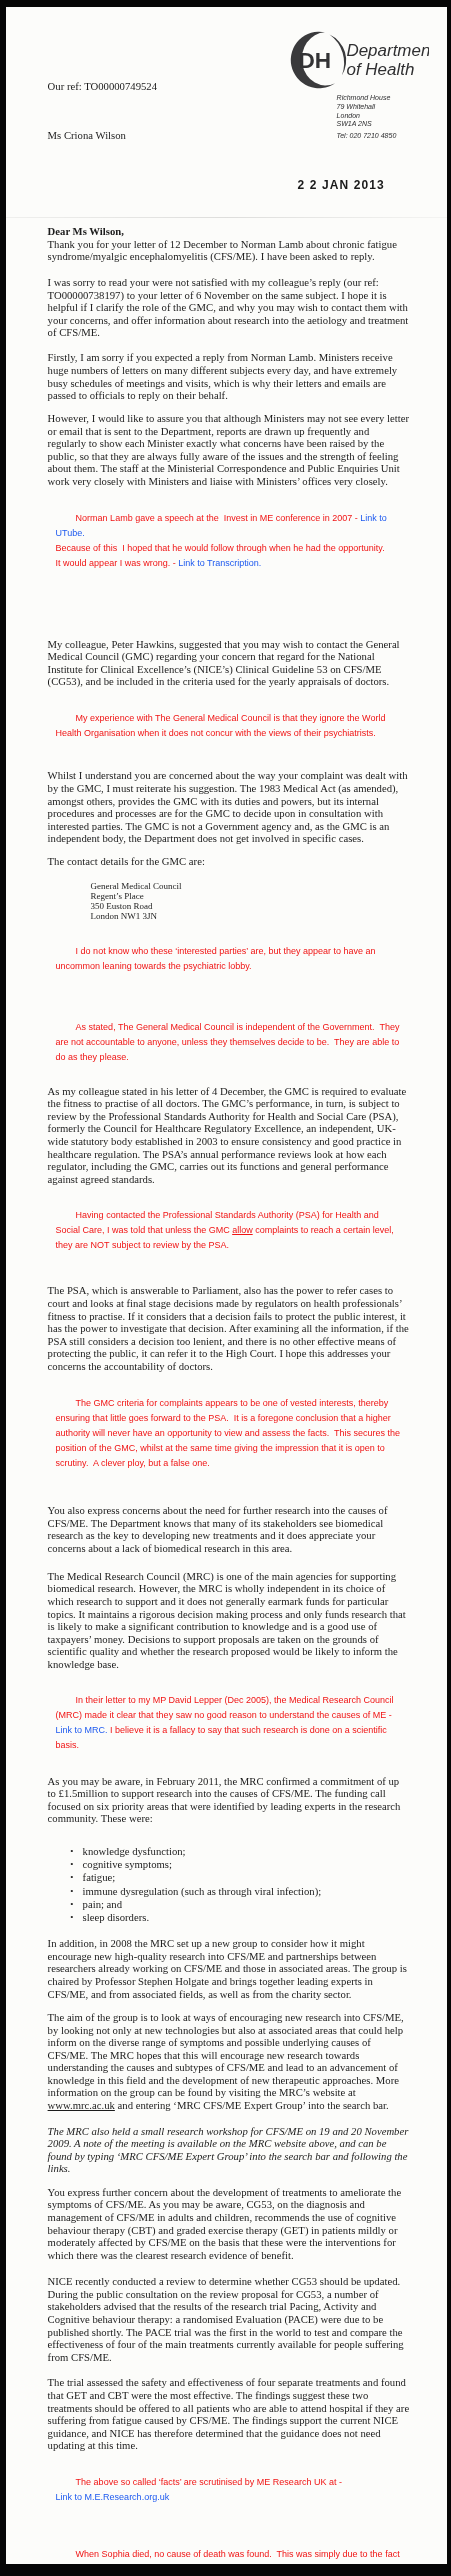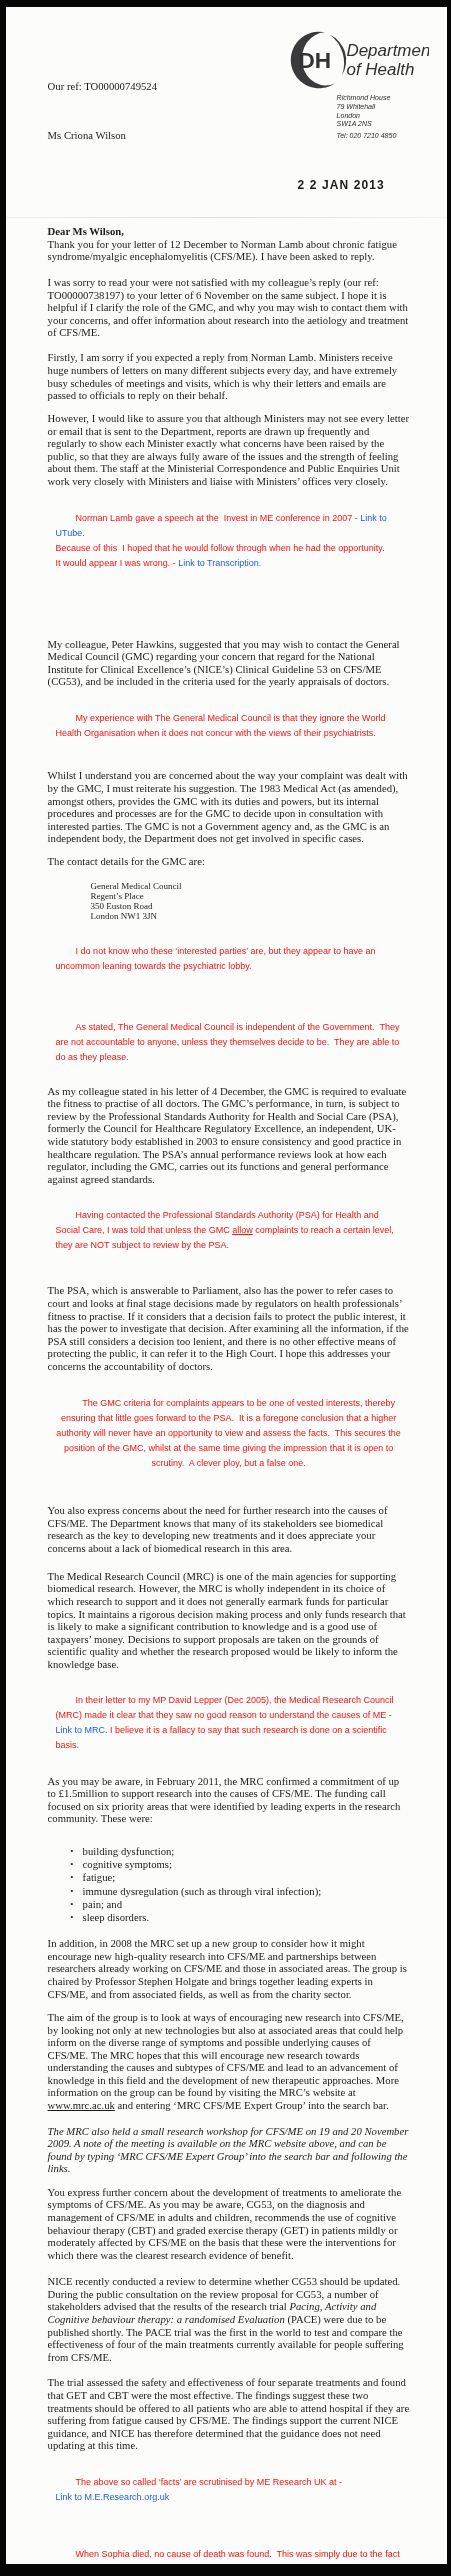--- a/index.html
+++ b/index.html
@@ -11,21 +11,21 @@
   .crease{position:absolute;left:0;width:441px;height:1.1px;background:linear-gradient(90deg,rgba(0,0,0,.05),rgba(0,0,0,.12),rgba(0,0,0,.03));}
   .lh-address{font-family:"Liberation Sans",sans-serif;font-style:italic;font-size:7px;line-height:8.7px;color:#2c2c2e;}
   .lh-address span{display:block;}
   .tel{font-family:"Liberation Sans",sans-serif;font-style:italic;font-size:7px;color:#2c2c2e;}
   .datestamp{font-family:"Liberation Sans",sans-serif;font-weight:bold;font-size:12px;letter-spacing:1.1px;color:#1a1a1a;transform:scaleY(1.08);}
   .content{position:absolute;left:42px;top:218px;width:362px;}
   p.body{font-family:"Liberation Serif",serif;font-size:10.7px;line-height:12.6px;color:#1c1c1c;margin:0;}
   .ann{font-family:"Liberation Sans",sans-serif;font-size:9px;line-height:15px;color:#f01414;margin:8px;white-space:pre-wrap;}
   .blue{color:#1e5aef;}
   .u{text-decoration:underline;}
-  .it{font-style:italic;}
+  .it{}
   ul.bullets{margin:0 0 0 22.6px;padding:0;list-style:none;}
   ul.bullets li{font-family:"Liberation Serif",serif;font-size:10.7px;line-height:13.2px;color:#1c1c1c;position:relative;padding-left:12.4px;}
   ul.bullets li::before{content:"\2022";position:absolute;left:0;top:0;font-size:9px;}
   .addrblock span{display:block;padding-left:43px;}
 </style>
 </head>
 <body>
 
 <div class="frame">
   <div class="page">
@@ -95,35 +95,35 @@
       </div>
 
       <p class="body" style="margin-bottom:4px;">As my colleague stated in his letter of 4 December, the GMC is required to evaluate the fitness to practise of all doctors.  The GMC’s performance, in turn, is subject to review by the Professional Standards Authority for Health and Social Care (PSA), formerly the Council for Healthcare Regulatory Excellence, an independent, UK-wide statutory body established in 2003 to ensure consistency and good practice in healthcare regulation.  The PSA’s annual performance reviews look at how each regulator, including the GMC, carries out its functions and general performance against agreed standards.</p>
 
       <div class="ann" style="margin-bottom:16px;">
         <span>Having contacted the Professional Standards Authority (PSA) for Health and Social Care, I was told that unless the GMC </span><span class="u">allow</span><span> complaints to reach a certain level, they are NOT subject to review by the PSA.</span>
       </div>
 
       <p class="body" style="margin-bottom:0.6px;">The PSA, which is answerable to Parliament, also has the power to refer cases to court and looks at final stage decisions made by regulators on health professionals’ fitness to practise.  If it considers that a decision fails to protect the public interest, it has the power to investigate that decision.  After examining all the information, if the PSA still considers a decision too lenient, and there is no other effective means of protecting the public, it can refer it to the High Court.  I hope this addresses your concerns the accountability of doctors.</p>
 
-      <div class="ann" style="margin-bottom:18.6px;text-align:center;">
+      <div class="ann" style="margin-bottom:18.6px;">
         <span>The GMC criteria for complaints appears to be one of vested interests, thereby ensuring that little goes forward to the PSA.  It is a foregone conclusion that a higher authority will never have an opportunity to view and assess the facts.  This secures the position of the GMC, whilst at the same time giving the impression that it is open to scrutiny.  A clever ploy, but a false one.</span>
       </div>
 
       <p class="body" style="margin-bottom:15.2px;">You also express concerns about the need for further research into the causes of CFS/ME.  The Department knows that many of its stakeholders see biomedical research as the key to developing new treatments and it does appreciate your concerns about a lack of biomedical research in this area.</p>
       <p class="body" style="margin-bottom:1.7px;">The Medical Research Council (MRC) is one of the main agencies for supporting biomedical research.  However, the MRC is wholly independent in its choice of which research to support and it does not generally earmark funds for particular topics.  It maintains a rigorous decision making process and only funds research that is likely to make a significant contribution to knowledge and is a good use of taxpayers’ money.  Decisions to support proposals are taken on the grounds of scientific quality and whether the research proposed would be likely to inform the knowledge base.</p>
 
       <div class="ann" style="margin-bottom:6.2px;">
         <span>In their letter to my MP David Lepper (Dec 2005), the Medical Research Council (MRC) made it clear that they saw no good reason to understand the causes of ME - </span><span class="blue">Link to MRC.</span><span> I believe it is a fallacy to say that such research is done on a scientific basis.</span>
       </div>
 
       <p class="body" style="margin-bottom:20px;">As you may be aware, in February 2011, the MRC confirmed a commitment of up to £1.5million to support research into the causes of CFS/ME.  The funding call focused on six priority areas that were identified by leading experts in the research community.  These were:</p>
 
       <ul class="bullets" style="margin-bottom:13px;">
-        <li>building dysfunction;</li>
+        <li>knowledge dysfunction;</li>
         <li>cognitive symptoms;</li>
         <li>fatigue;</li>
         <li>immune dysregulation (such as through viral infection);</li>
         <li>pain; and</li>
         <li>sleep disorders.</li>
       </ul>
 
 
       <p class="body" style="margin-bottom:10.7px;">In addition, in 2008 the MRC set up a new group to consider how it might encourage new high-quality research into CFS/ME and partnerships between researchers already working on CFS/ME and those in associated areas.  The group is chaired by Professor Stephen Holgate and brings together leading experts in CFS/ME, and from associated fields, as well as from the charity sector.</p>
 

